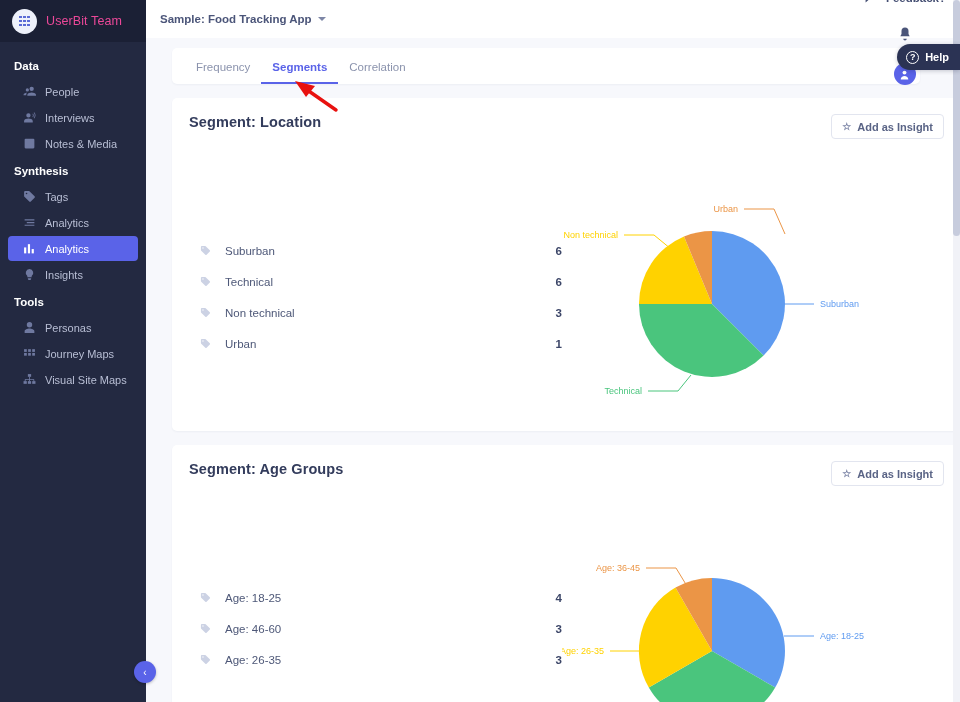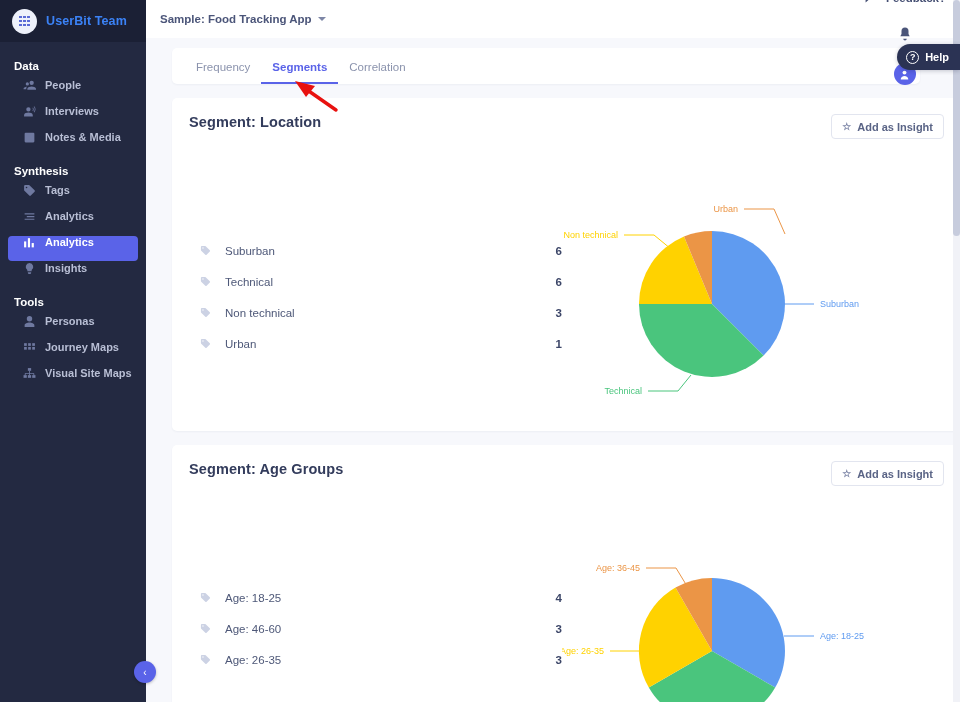--- a/index.html
+++ b/index.html
@@ -30,48 +30,47 @@
     width: 25px; height: 25px; border-radius: 50%;
     background: #eef1fb;
     display: flex; align-items: center; justify-content: center;
     flex: 0 0 25px;
   }
   .brand-logo .dots {
     display: grid; grid-template-columns: repeat(3, 2.6px);
     grid-gap: 1.4px;
   }
   .brand-logo .dots i { width: 2.6px; height: 2.6px; background: #5b6bd6; display:block; }
-  .brand-name { font-size: 12.5px; font-weight: bold; color: #3b82f6; letter-spacing: .1px; }
+  .brand-name { font-size: 12.5px; font-weight: normal; color: #ec4899; letter-spacing: .1px; }
 
   .overview-row {
     height: 36px;
     display: flex; align-items: center;
     padding: 0 12px 0 18px;
     background: #1b2035;
     border-bottom: 1px solid #2a3048;
   }
   .overview-row .ov-ico { width: 16px; flex: 0 0 16px; color: #7f88ad; display:flex; align-items:center; }
   .overview-row .ov-label { font-size: 11px; color: #d5d9e8; margin-left: 7px; flex: 1; }
   .overview-row .ov-gear { width: 14px; height: 14px; color: #4f63e0; display:flex; }
 
   .nav-scroll { flex: 1; padding-top: 10px; overflow: hidden; }
   .nav-group-title {
     font-size: 11.5px; font-weight: bold; color: #ffffff;
     padding: 8px 0 7px 14px;
   }
   .nav-item {
-    display: flex; gap: 9px;
+    display: flex; align-items: center; gap: 9px;
     height: 25px;
     margin: 0 8px 1px 8px;
     padding-left: 15px;
     border-radius: 4px;
     font-size: 11px;
     color: #b9bfd5;
     cursor: pointer;
-    font-weight: bold;
   }
   .nav-item .ni-ico { width: 13px; height: 13px; flex: 0 0 13px; color: #6f79a0; display: flex; align-items:center; justify-content:center; }
   .nav-item.active { background: #5a63e8; color: #ffffff; }
   .nav-item.active .ni-ico { color: #ffffff; }
 
   .collapse-btn {
     position: absolute; left: 134px; top: 661px;
     width: 22px; height: 22px; border-radius: 50%;
     background: #5a63e8; color: #fff;
     display:flex; align-items:center; justify-content:center;

